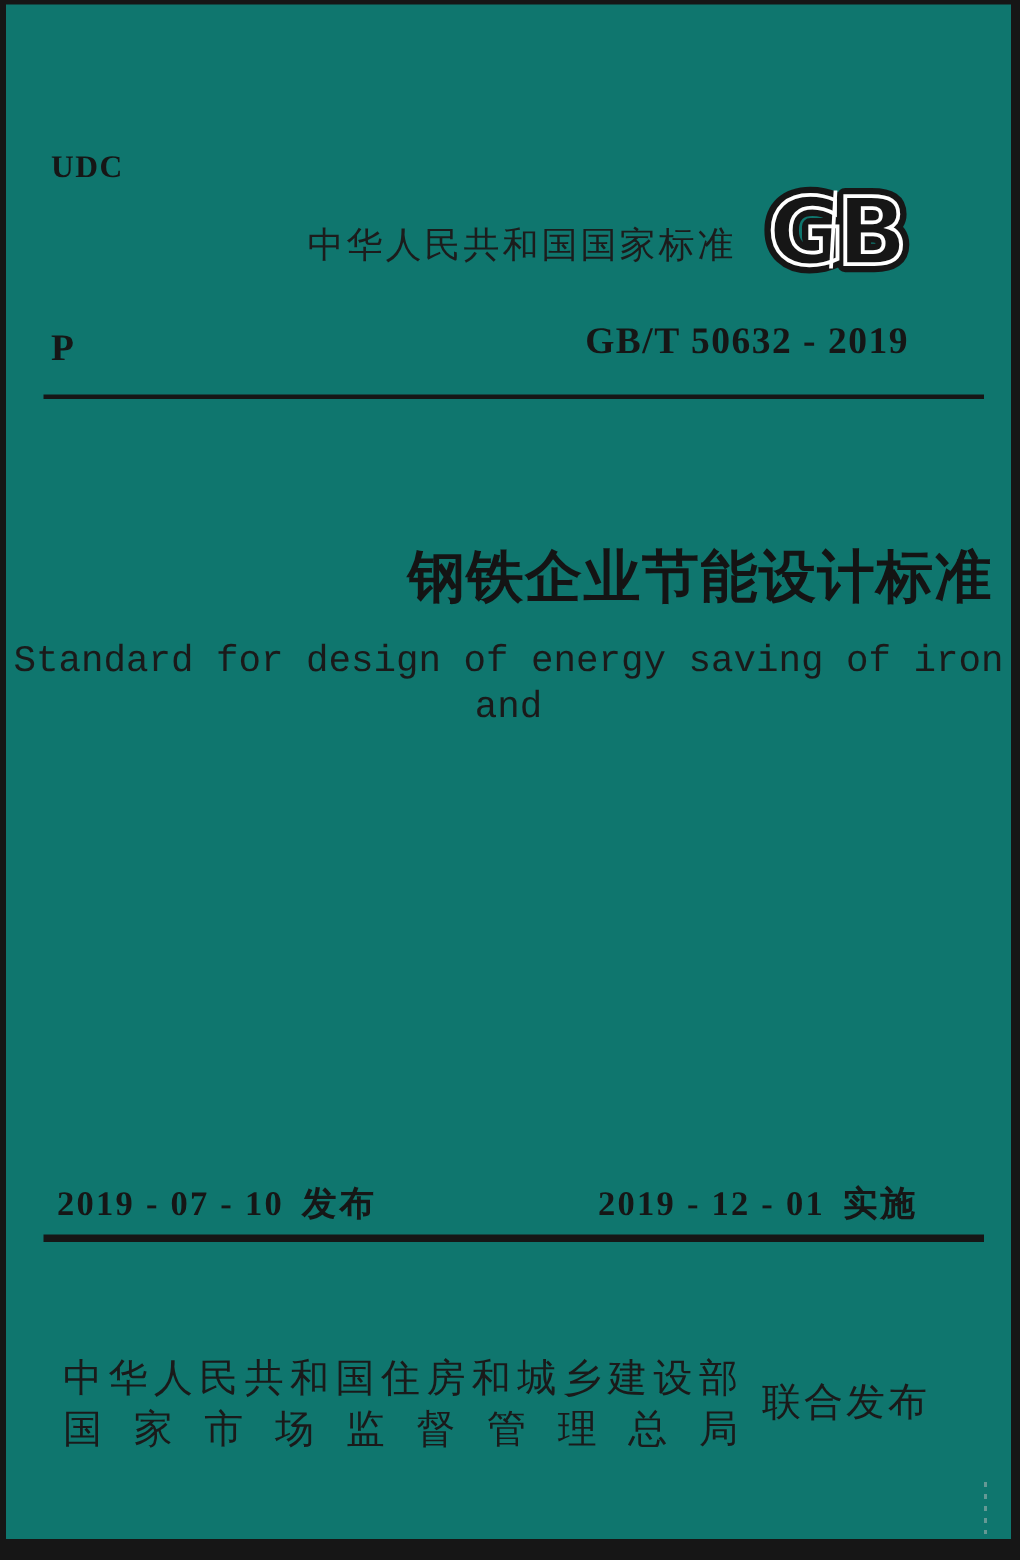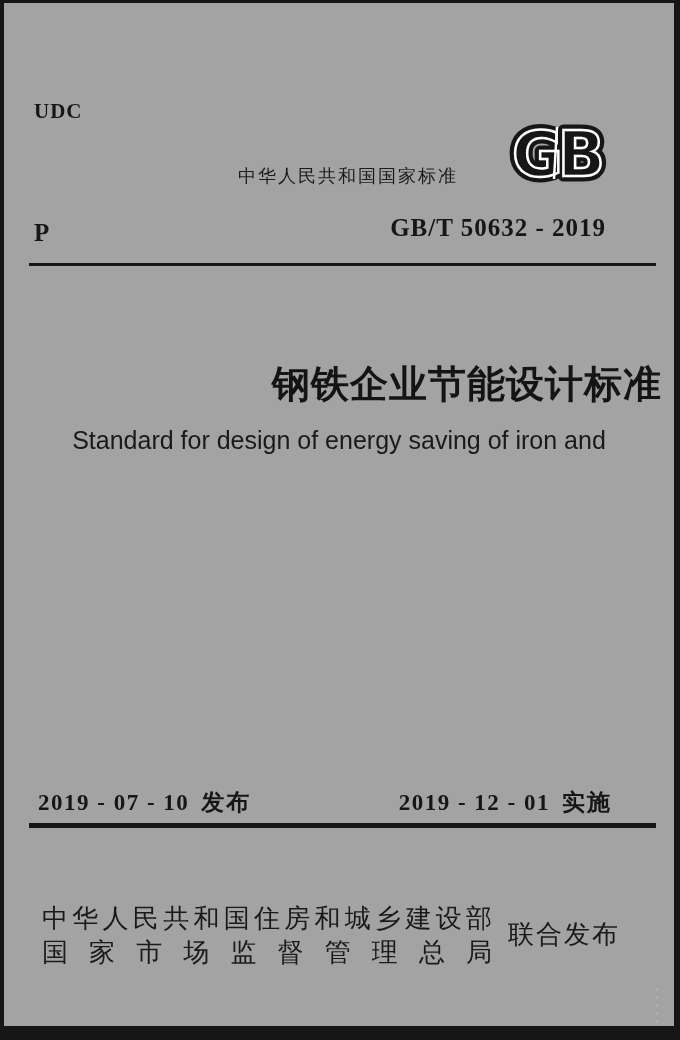--- a/index.html
+++ b/index.html
@@ -1,40 +1,40 @@
 <!DOCTYPE html>
 <html><head>
 <meta charset="utf-8">
 <style>
   html,body{margin:0;padding:0;background:#e8e8e8;}
   .page{
     position:relative;
     width:680px;height:1040px;
     margin:0 auto;
-    background:#a3a3a3;
+    background:#0f766e;
     box-sizing:border-box;
     border-top:3px solid #161616;
     border-left:4px solid #161616;
     border-right:6px solid #161616;
     border-bottom:14px solid #161616;
     overflow:hidden;
     font-family:"Liberation Serif", serif;
     color:#161616;
   }
   .abs{position:absolute;}
   .udc{
     left:30px; top:96px;
     font-family:"Liberation Serif", serif;
     font-weight:bold; font-size:21px; letter-spacing:1px;
   }
   .header-title{
-    left:0; right:26px; top:161px;
+    left:0; right:26px; top:144px;
     text-align:center;
     font-family:"Liberation Sans", sans-serif;
-    font-weight:500; font-size:18px; letter-spacing:2px;
+    font-weight:500; font-size:24px; letter-spacing:2px;
     color:#1c1c1c;
     margin-left:44px;
   }
   .gb-logo{ left:490px; top:118px; width:124px; height:64px; }
   .classification{
     left:30px; top:216px;
     font-weight:bold; font-size:25px;
   }
   .std-number{
     right:68px; top:211px;
@@ -47,21 +47,21 @@
   .title-zh{
     left:0; right:12px; top:356px;
     text-align:right;
     font-family:"Liberation Serif", serif;
     font-weight:600; font-size:38px; letter-spacing:1px;
     color:#141414;
   }
   .title-en{
     left:0; right:0; top:422px;
     text-align:center;
-    font-family:Liberation Sans, sans-serif;
+    font-family:Liberation Mono, monospace;
     font-weight:400; font-size:25px;
     line-height:31px;
     color:#1a1a1a;
   }
   .date-row{
     left:0; right:0; top:784px; height:30px;
   }
   .date-issue{ position:absolute; left:34px; top:0; }
   .date-impl{ position:absolute; right:62px; top:0;margin-left:32px; }
   .date-num{

